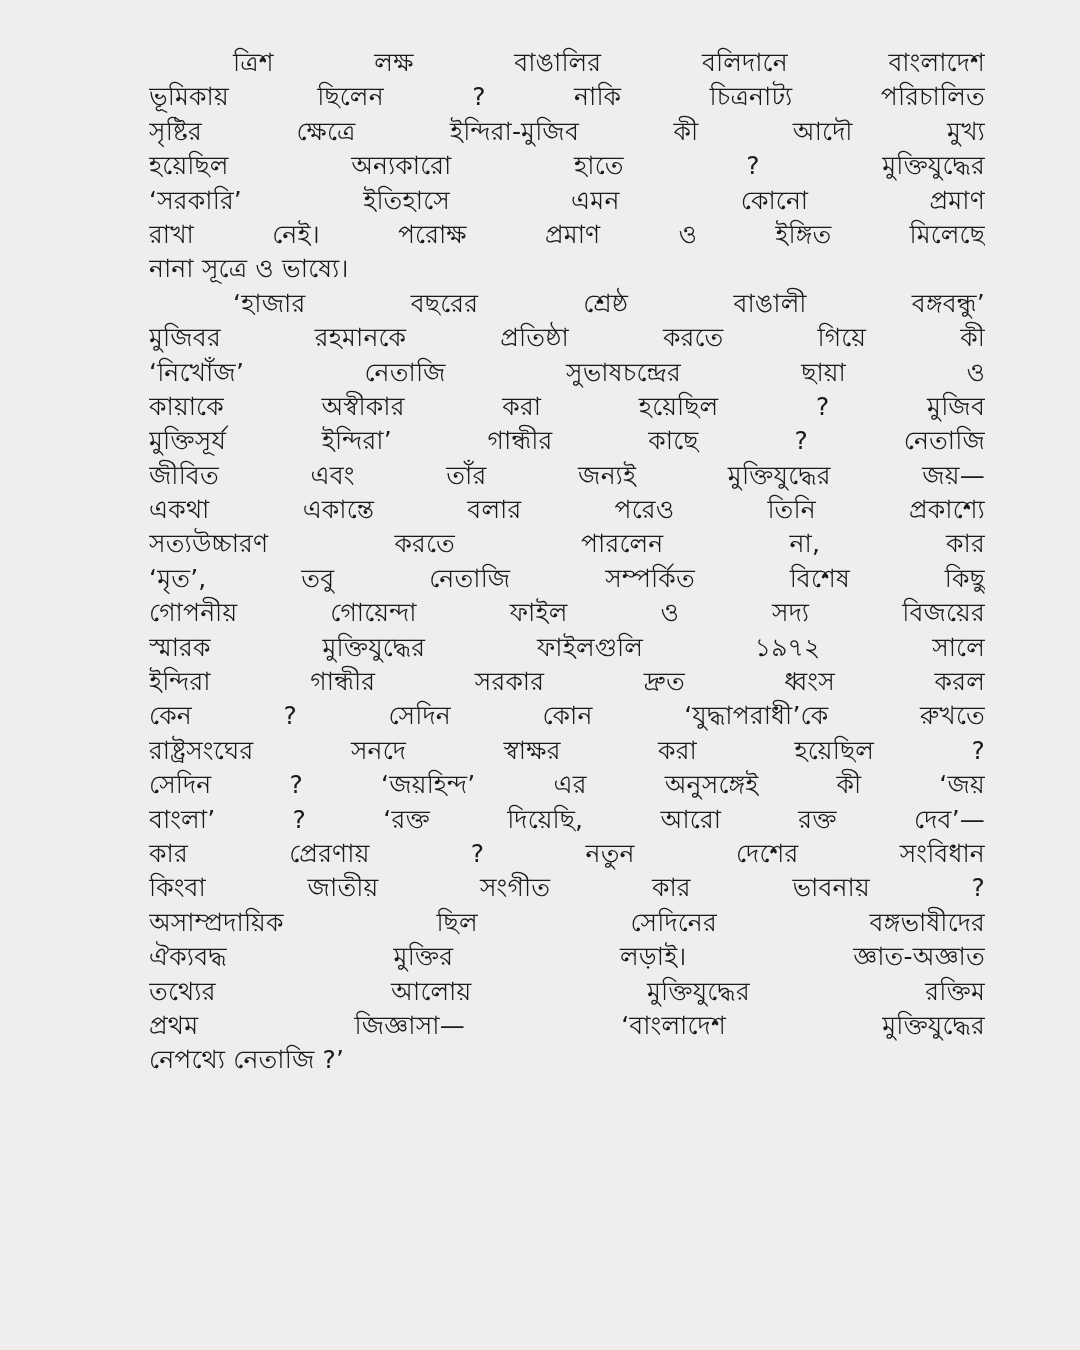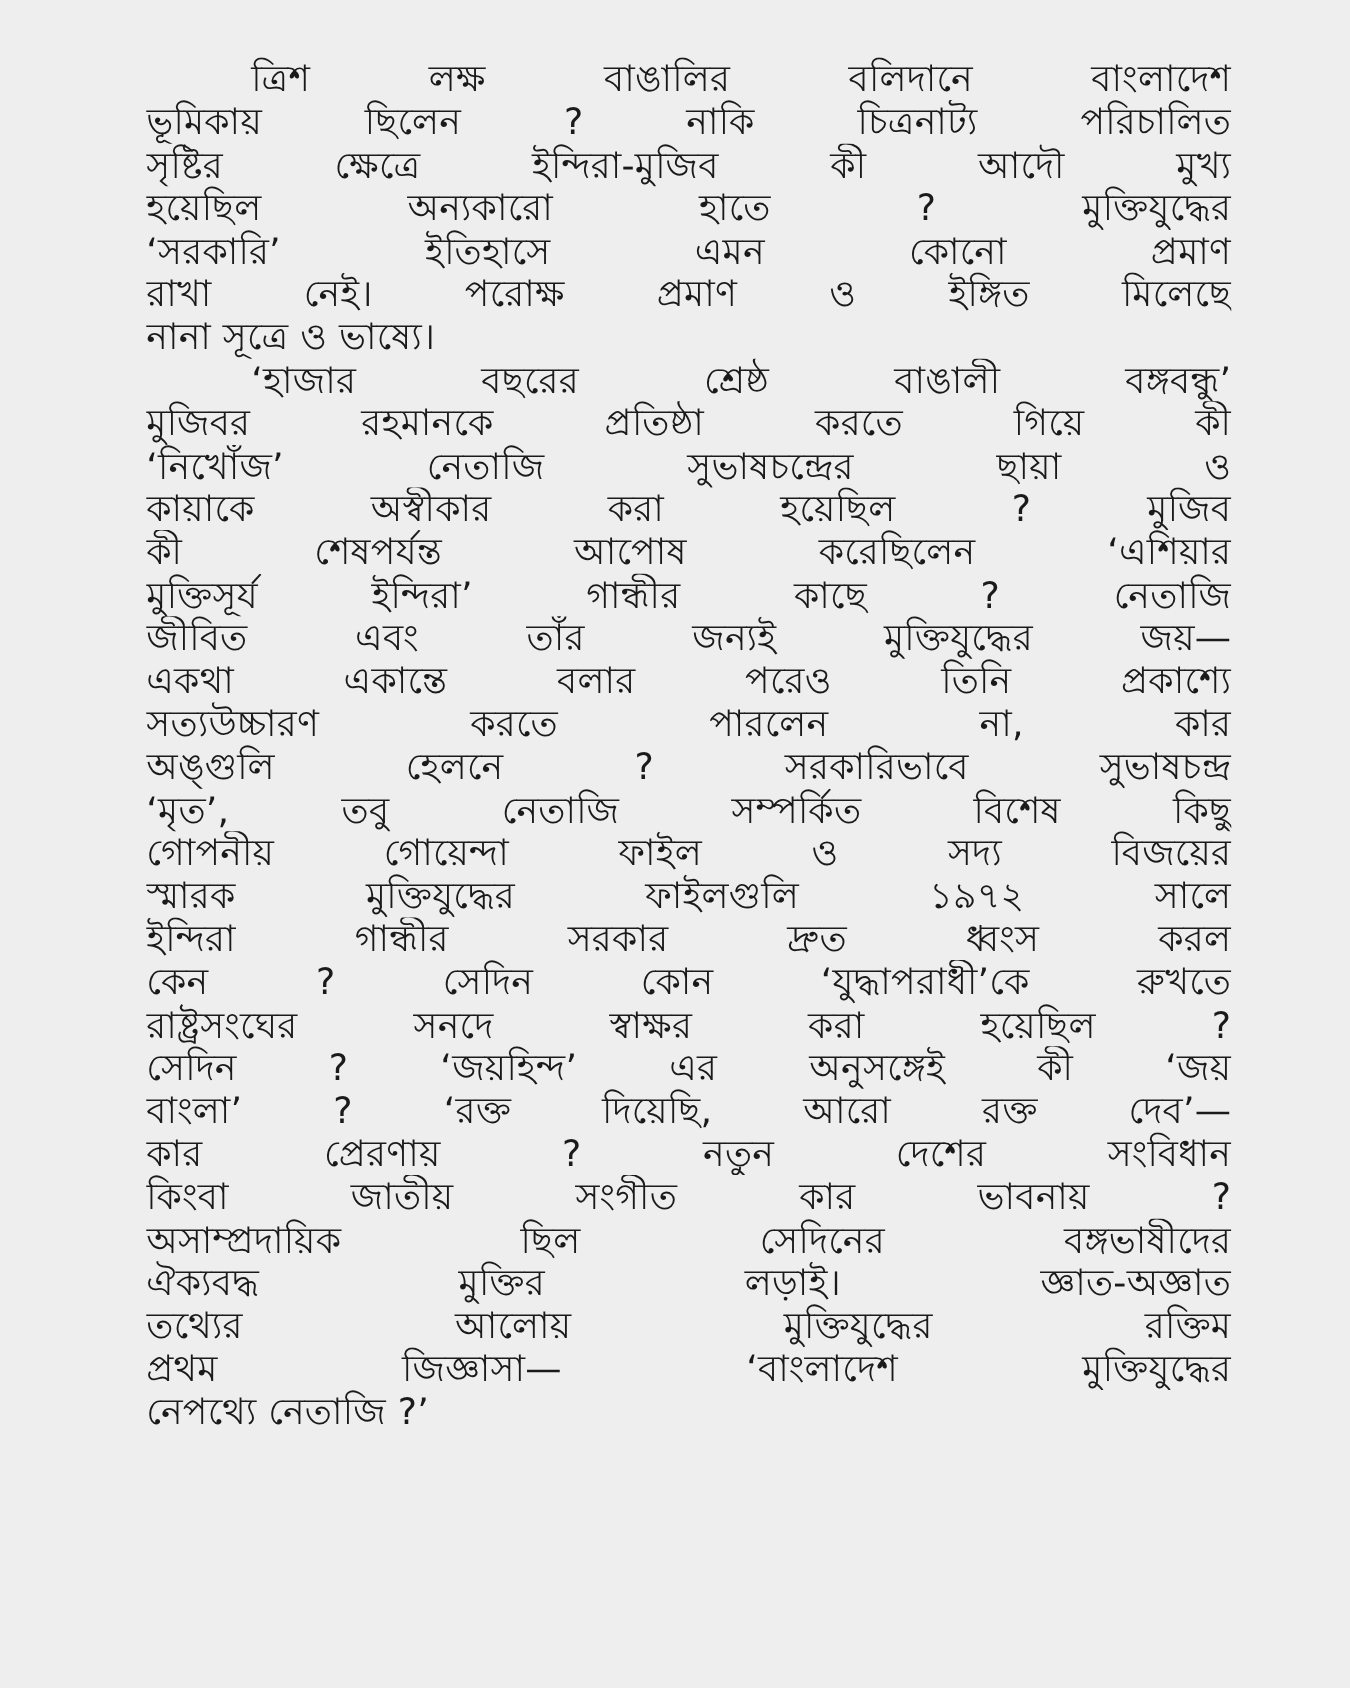--- a/index.html
+++ b/index.html
@@ -18,26 +18,27 @@
     .page {
       position: absolute;
       left: 117px;
       top: 46px;
       width: 868px;
     }
     .line {
       display: block;
       height: 34.4px;
       line-height: 34.4px;
-      font-size: 29px;
+      font-size: 25px;
       white-space: nowrap;
       text-align: justify;
       text-align-last: justify;
       overflow: hidden;
       letter-spacing: 0.2px;
+      margin-left: 32px;
     }
     .line.indent {
       padding-left: 84px;
     }
     .line.last {
       text-align-last: left;
     }
   </style>
 </head>
 <body>
@@ -52,26 +53,24 @@
     <span class="line">‘সরকারি’ ইতিহাসে এমন কোনো প্রমাণ</span>
     <span class="line">রাখা নেই। পরোক্ষ প্রমাণ ও ইঙ্গিত মিলেছে</span>
     <span class="line last">নানা সূত্রে ও ভাষ্যে।</span>
   </div>
 
   <div>
     <span class="line indent">‘হাজার বছরের শ্রেষ্ঠ বাঙালী বঙ্গবন্ধু’</span>
     <span class="line">মুজিবর রহমানকে প্রতিষ্ঠা করতে গিয়ে কী</span>
     <span class="line">‘নিখোঁজ’ নেতাজি সুভাষচন্দ্রের ছায়া ও</span>
     <span class="line">কায়াকে অস্বীকার করা হয়েছিল ? মুজিব</span>
-    <span class="line">কী শেষপর্যন্ত আপোষ করেছিলেন ‘এশিয়ার</span>
     <span class="line">মুক্তিসূর্য ইন্দিরা’ গান্ধীর কাছে ? নেতাজি</span>
     <span class="line">জীবিত এবং তাঁর জন্যই মুক্তিযুদ্ধের জয়—</span>
     <span class="line">একথা একান্তে বলার পরেও তিনি প্রকাশ্যে</span>
     <span class="line">সত্যউচ্চারণ করতে পারলেন না, কার</span>
-    <span class="line">অঙ্গুলি হেলনে ? সরকারিভাবে সুভাষচন্দ্র</span>
     <span class="line">‘মৃত’, তবু নেতাজি সম্পর্কিত বিশেষ কিছু</span>
     <span class="line">গোপনীয় গোয়েন্দা ফাইল ও সদ্য বিজয়ের</span>
     <span class="line">স্মারক মুক্তিযুদ্ধের ফাইলগুলি ১৯৭২ সালে</span>
     <span class="line">ইন্দিরা গান্ধীর সরকার দ্রুত ধ্বংস করল</span>
     <span class="line">কেন ? সেদিন কোন ‘যুদ্ধাপরাধী’কে রুখতে</span>
     <span class="line">রাষ্ট্রসংঘের সনদে স্বাক্ষর করা হয়েছিল ?</span>
   </div>
 
   <div>
     <span class="line">সেদিন ? ‘জয়হিন্দ’ এর অনুসঙ্গেই কী ‘জয়</span>

